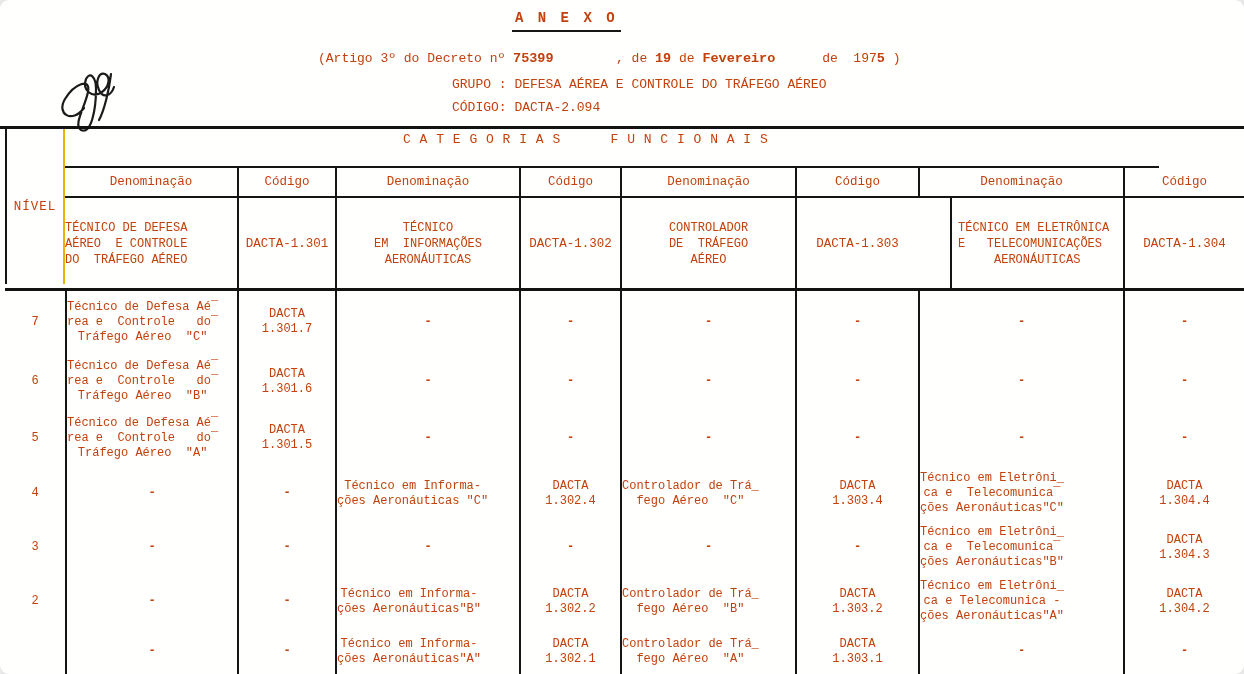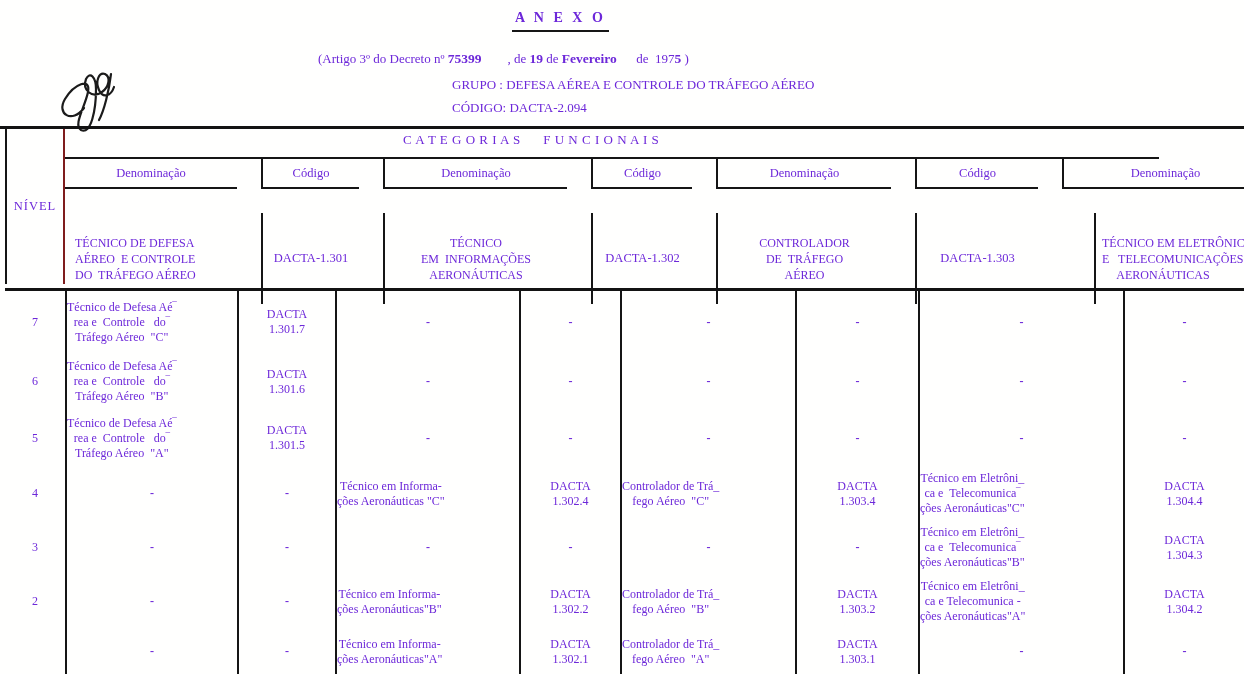--- a/index.html
+++ b/index.html
@@ -1,59 +1,58 @@
 <!DOCTYPE html>
 <html><head>
 <meta charset="utf-8">
 <style>
   html,body{margin:0;padding:0;background:#e8e8e8;}
   .page{
     position:relative; width:1244px; height:674px; margin:0 auto;
     background:#fffffe; overflow:hidden;
-    font-family:Liberation Serif, serif; color:#6d28d9;
+    font-family:Liberation Mono, monospace; color:#c2410c;border-radius:9px;
   }
   .abs{position:absolute; white-space:pre;}
   .anexo{
     left:512px; top:10px; font-size:14px; font-weight:700; letter-spacing:3px;
     border-bottom:2px solid #161616; padding:0 3px 4px 3px;
   }
   .artigo{left:318px; top:51px; font-size:13px;}
   .artigo .b{font-weight:700; font-size:13.5px;}
   .grupo{left:452px; top:77px; font-size:13px;}
   .codline{left:452px; top:100px; font-size:13px;}
   .sig{left:46px; top:48px;}
   .toprule{left:0; top:126px; width:1244px; height:3px; background:#131313;}
   .thicksep{left:5px; top:288px; width:1239px; height:3px; background:#131313;}
   .nivelcell{
     left:5px; top:129px; width:56px; height:155px;
-    border-left:2px solid #151515; border-right:2px solid #7f1d1d;
+    border-left:2px solid #151515; border-right:2px solid #eab308;
     display:flex; align-items:center; justify-content:center;
     font-size:12.5px; letter-spacing:1px;
   }
   .band{left:403px; top:132px; font-size:13px; letter-spacing:.5px;}
   .hgrid{
-    left:65px; top:157px; width:1094px;
+    left:65px; top:166px; width:1094px;
     display:grid;
     grid-template-columns:172px 98px 184px 101px 175px 123px 205px 121px;
     grid-template-rows:30px 91px;
     border-top:2px solid #151515;
-    gap:24px;
   }
   .hgrid > div{white-space:pre; overflow:hidden;}
   .vline{border-left:2px solid #151515;}
   .sub{
     border-bottom:2px solid #151515; text-align:center; font-size:12.5px;
     display:flex; align-items:center; justify-content:center;
   }
   .catname{
     font-size:12px; line-height:16px;
     display:flex; flex-direction:column; justify-content:center;
   }
   .catname.ctr{text-align:center;}
-  .catname.lft{text-align:left; padding-left:10px;}
+  .catname.lft{text-align:left; padding-left:0;}
   .catcode{
     font-size:12.5px; display:flex; align-items:center; justify-content:center;
   }
   .bgrid{
     left:5px; top:291px; width:1239px; height:383px;
     display:grid;
     grid-template-columns:60px 172px 98px 184px 101px 175px 123px 205px 121px;
     grid-template-rows:62px 57px 56px 55px 53px 55px 1fr;
   }
   .bgrid .cell{

